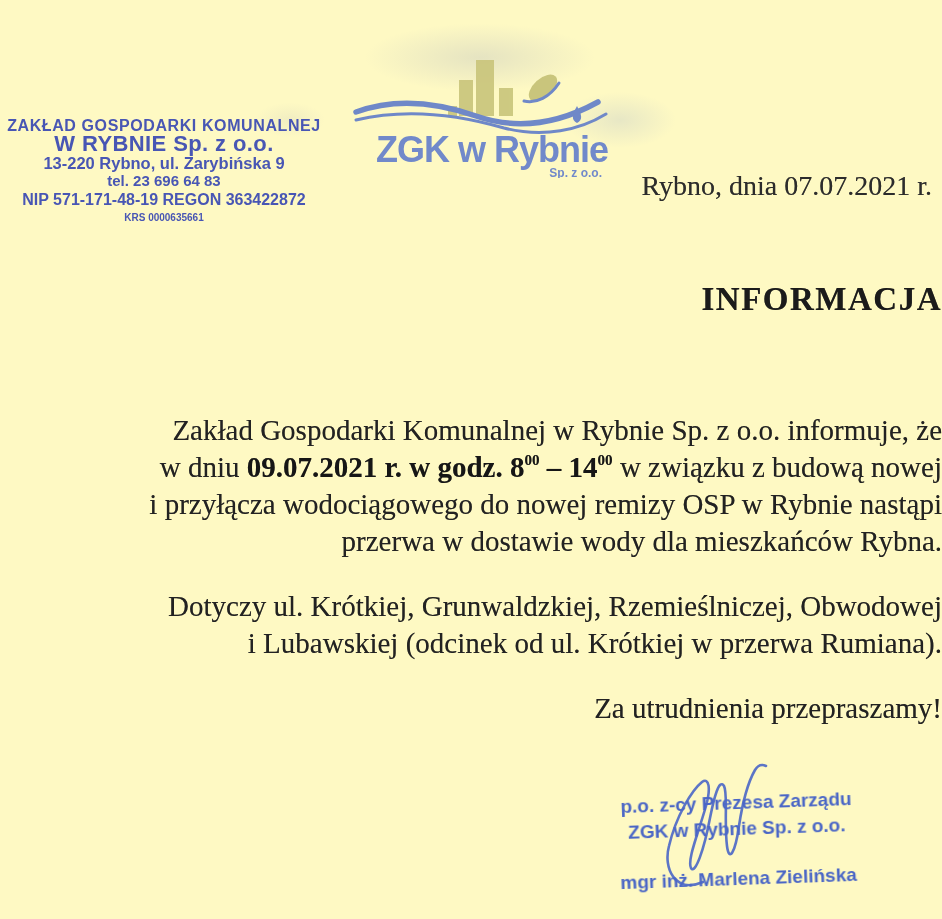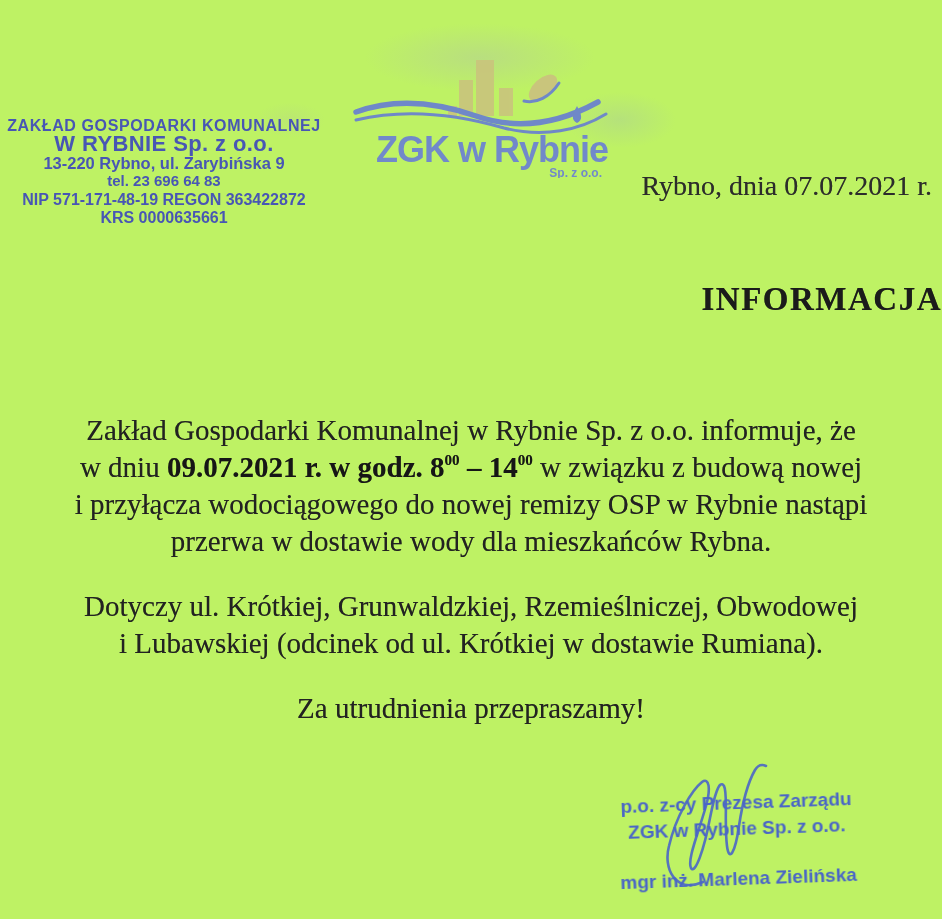--- a/index.html
+++ b/index.html
@@ -1,20 +1,20 @@
 <!DOCTYPE html>
 <html><head>
 <meta charset="utf-8">
 <style>
   html,body{margin:0;padding:0;background:#e8e8e8;}
   .page{
     position:relative;
     width:942px;height:919px;
     margin:0 auto;
-    background:#bef264;
+    background:#fef9c3;
     overflow:hidden;
     font-family:"Liberation Serif", serif;
     color:#1f1f1f;
   }
   
   .smudge{position:absolute;pointer-events:none;border-radius:50%;}
   .smudge.a{left:320px;top:10px;width:320px;height:95px;
     background:radial-gradient(closest-side, rgba(172,178,190,.30), rgba(172,178,190,0) 72%);}
   .smudge.b{left:540px;top:80px;width:160px;height:80px;
     background:radial-gradient(closest-side, rgba(150,168,205,.22), rgba(150,168,205,0) 70%);}
@@ -30,21 +30,21 @@
     color:#4856b4;
     filter:blur(.3px);
     line-height:18.4px;
   }
   .stamp .l1{font-size:16px;letter-spacing:.6px;}
   .stamp .l2{font-size:22px;letter-spacing:.4px;}
   .stamp .l3{font-size:16.5px;}
   .stamp .l4{font-size:13.6px;font-weight:600;}
   .stamp .l5{font-size:15px;}
   .stamp .l6{font-size:16px;}
-  .stamp .l7{font-size:16px;}
+  .stamp .l7{font-size:10px;}
 
   
   .logo{position:absolute;left:352px;top:38px;width:270px;height:140px;}
   .logo svg{filter:blur(.25px);}
 
   .dateline{
     position:absolute;top:170px;right:10px;
     font-size:28px;color:#2c2c2c;
     text-shadow:0 0 .6px rgba(0,0,0,.45);
   }
@@ -52,21 +52,21 @@
   .heading{
     position:absolute;top:281px;left:0;width:100%;
     margin:0;text-align:right;
     font-size:33px;font-weight:bold;letter-spacing:1.5px;
     color:#1b1b1b;
     text-shadow:0 0 .6px rgba(0,0,0,.55);
   }
 
   .bodytext{
     position:absolute;top:412px;left:0;right:0;
-    text-align:center;
+    text-align:right;
     font-size:29px;line-height:37px;
     color:#222;
     text-shadow:0 0 .6px rgba(0,0,0,.40);
   }
   .bodytext p{margin:0 0 28px 0;}
   .bodytext .line{display:block;}
   .bodytext b{font-weight:bold;color:#161616;}
   .bodytext sup{
     font-size:.52em;font-weight:bold;
     vertical-align:super;line-height:0;position:relative;top:-1px;
@@ -138,21 +138,21 @@
 
   <div class="bodytext">
     <p>
       <span class="line">Zakład Gospodarki Komunalnej w Rybnie Sp. z o.o. informuje, że</span>
       <span class="line"><span>w dniu </span><b><span>09.07.2021 r. w godz. 8</span><sup>00</sup><span> – 14</span><sup>00</sup></b><span> w związku z budową nowej</span></span>
       <span class="line">i przyłącza wodociągowego do nowej remizy OSP w Rybnie nastąpi</span>
       <span class="line">przerwa w dostawie wody dla mieszkańców Rybna.</span>
     </p>
     <p>
       <span class="line">Dotyczy ul. Krótkiej, Grunwaldzkiej, Rzemieślniczej, Obwodowej</span>
-      <span class="line">i Lubawskiej (odcinek od ul. Krótkiej w dostawie Rumiana).</span>
+      <span class="line">i Lubawskiej (odcinek od ul. Krótkiej w przerwa Rumiana).</span>
     </p>
     <p class="p3">
       <span class="line">Za utrudnienia przepraszamy!</span>
     </p>
   </div>
 
   <div class="sig-block">
     <div>p.o. z-cy Prezesa Zarządu</div>
     <div>ZGK w Rybnie Sp. z o.o.</div>
     <div class="name">mgr inż. Marlena Zielińska</div>

